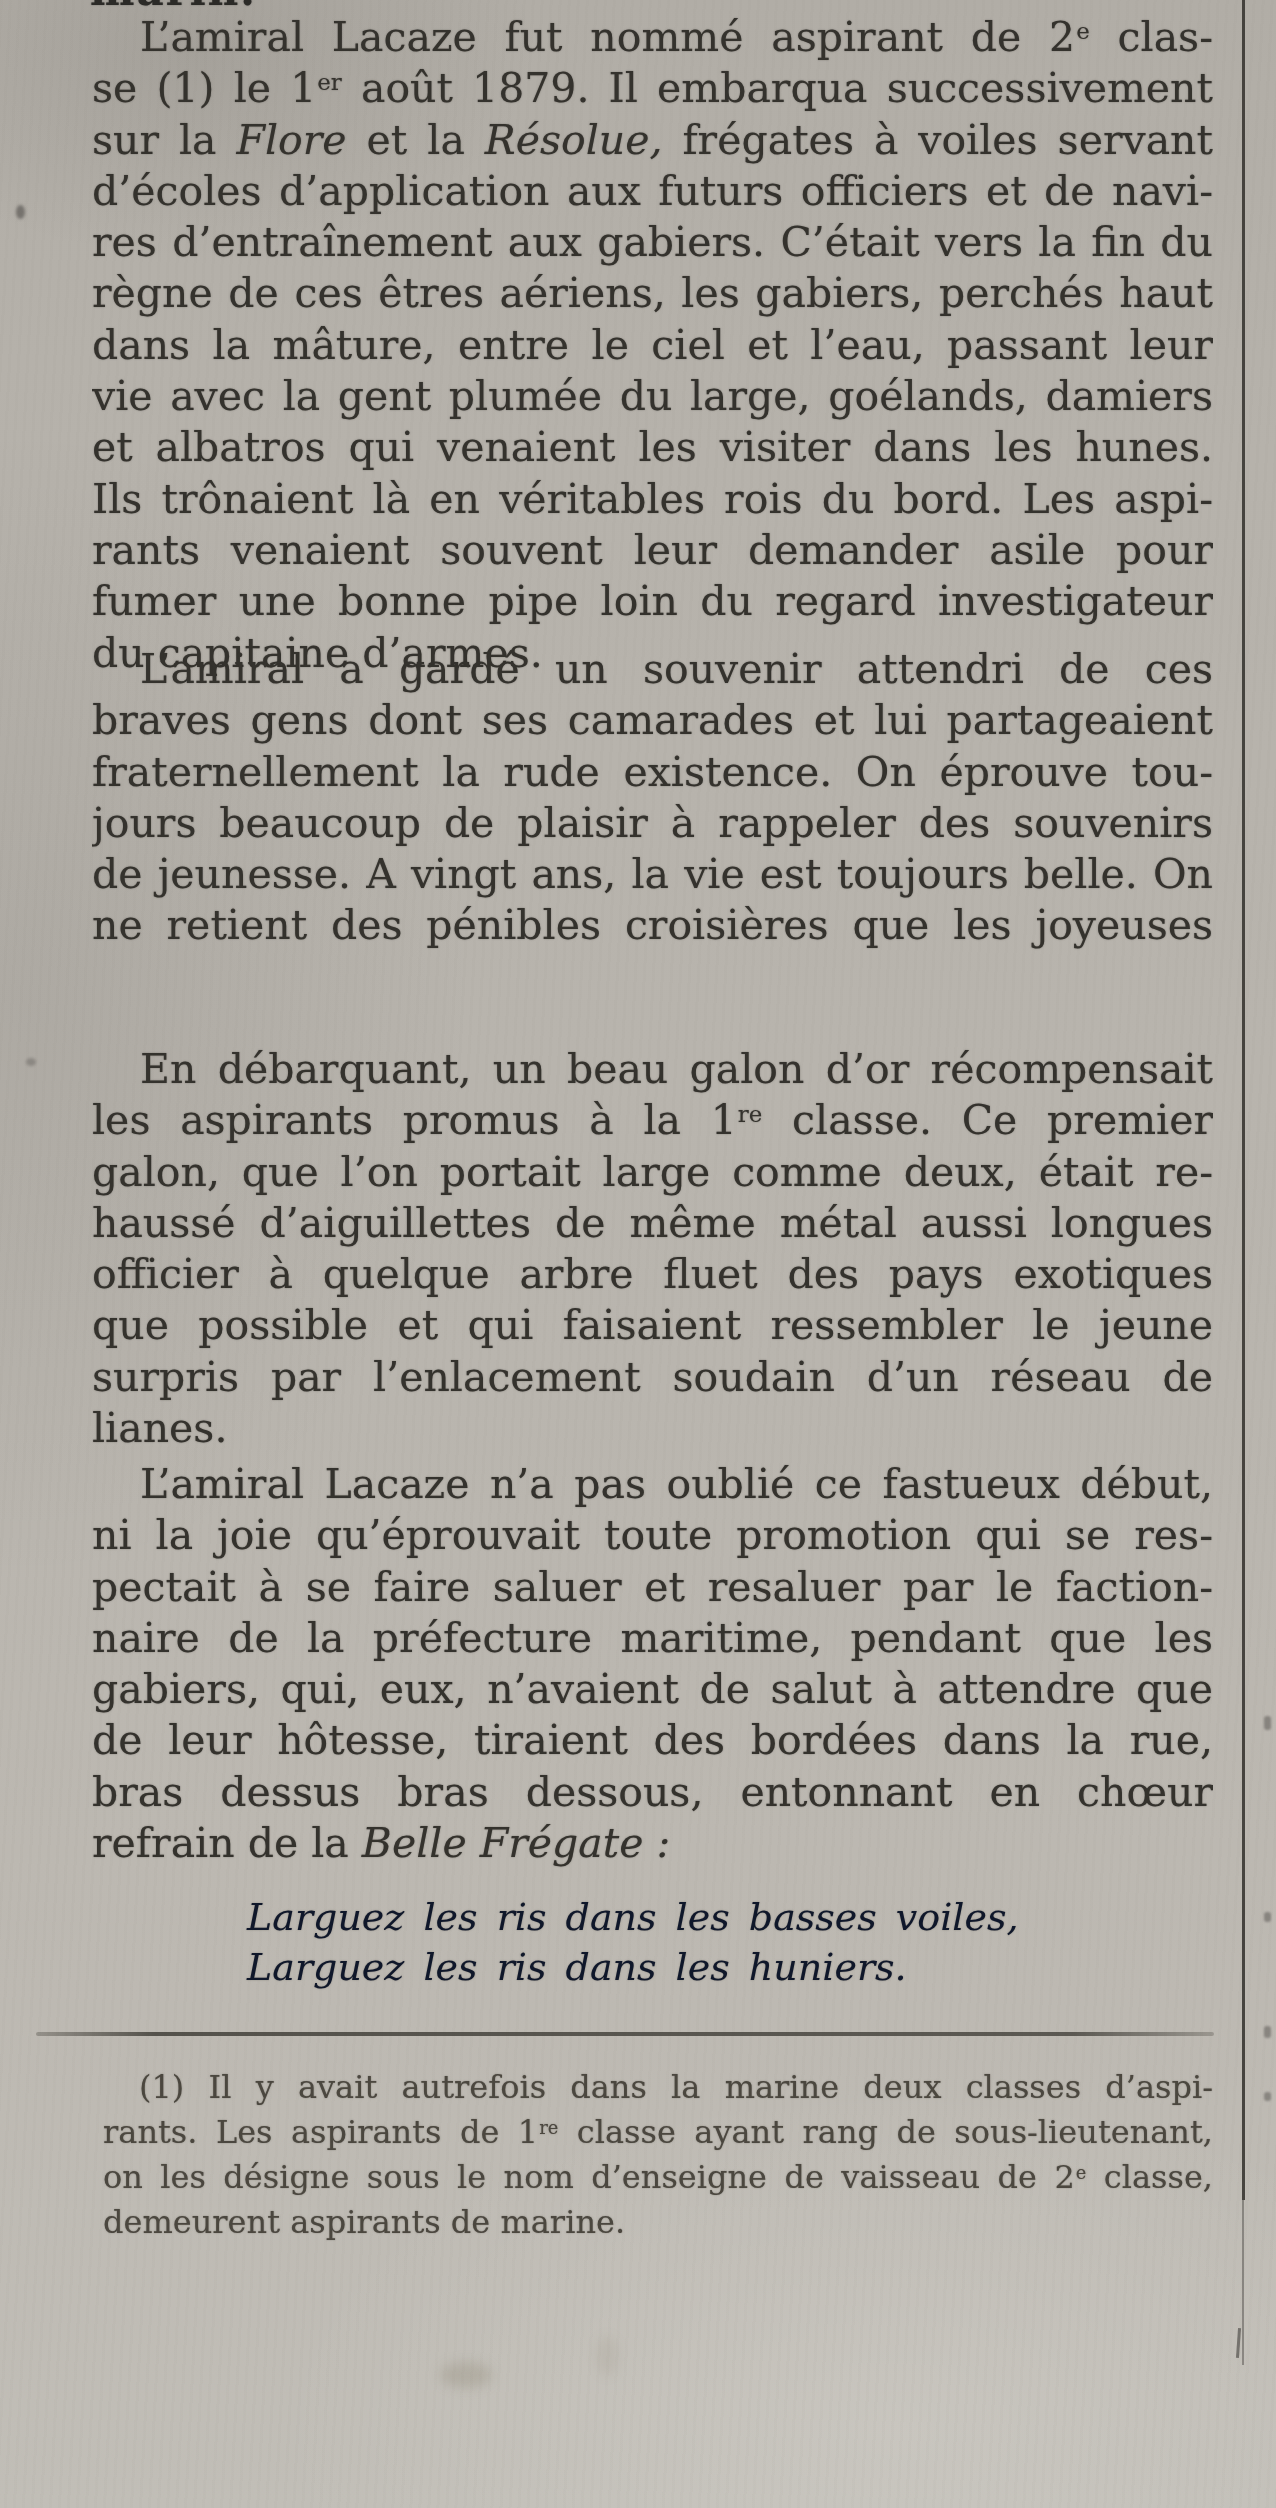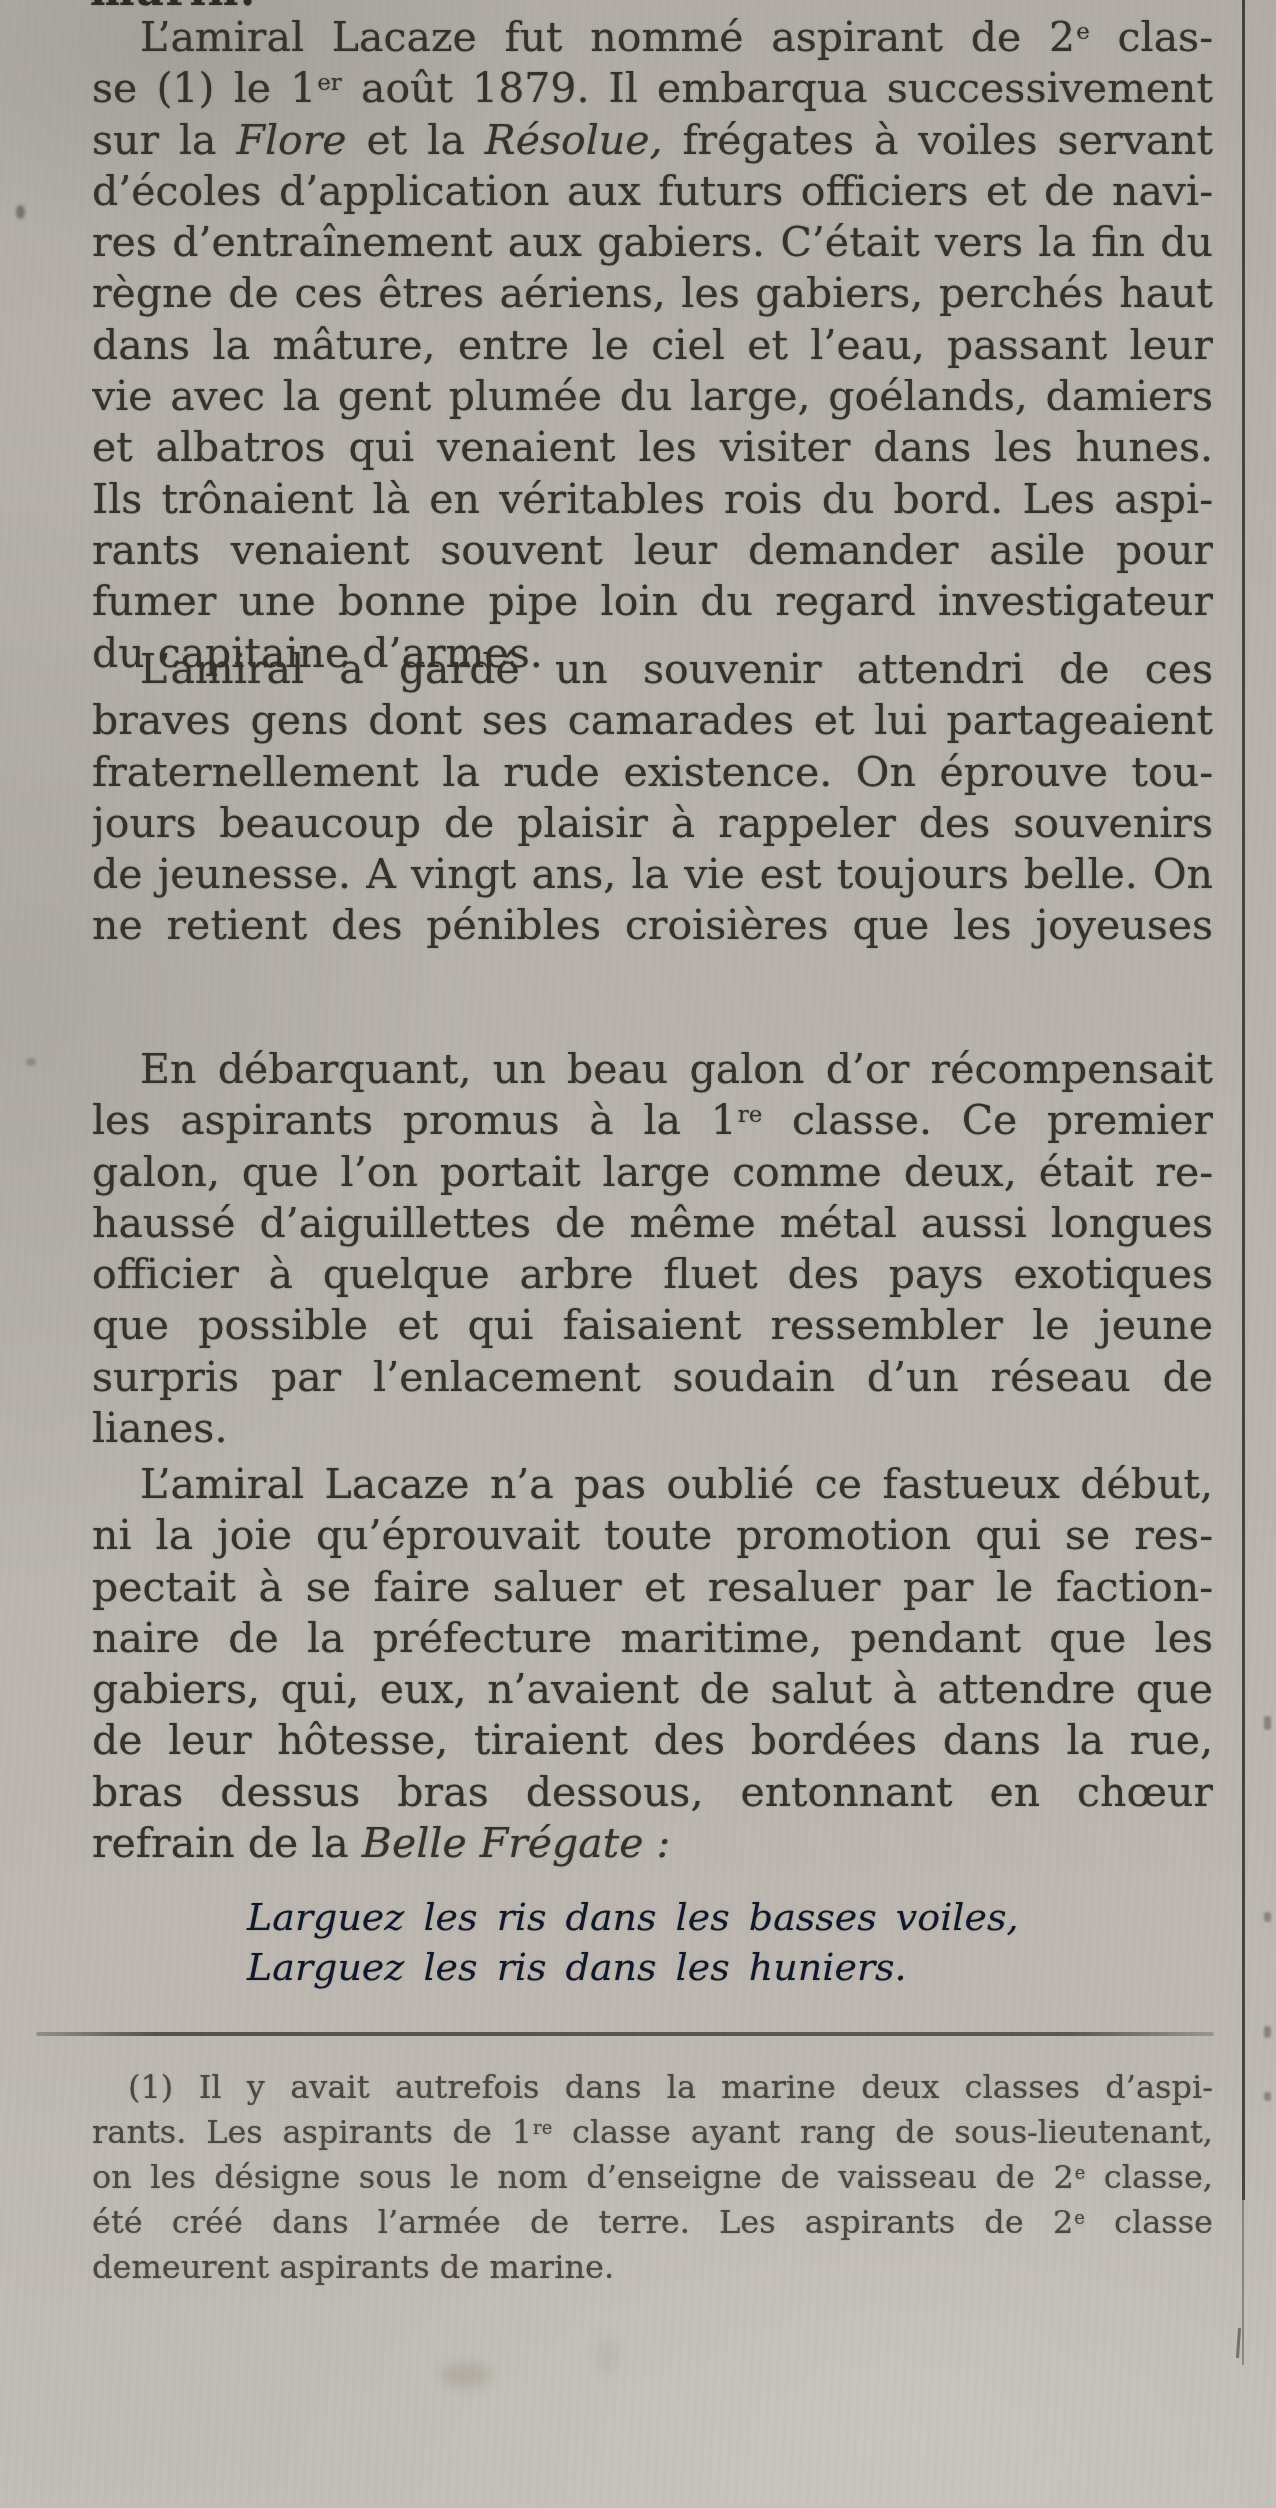--- a/index.html
+++ b/index.html
@@ -42,21 +42,21 @@
   .separator{
     position:absolute;left:36px;top:2032px;width:1178px;height:4px;border-radius:2px;
     background:linear-gradient(90deg, rgba(72,69,62,.35), rgba(58,56,50,.8) 10%, rgba(58,56,50,.75) 88%, rgba(72,69,62,.3));
   }
   .footnote{
     position:absolute;left:92px;width:1121px;top:2065px;
     font-size:32px;line-height:45px;color:#4b473f;
     text-shadow:0 0 1.6px rgba(75,71,63,.55);
     filter:blur(.3px);
   }
-  .footnote .line{height:45px;}
+  .footnote .line{height:45px;margin-left:11px;}
   .footnote .line.first{padding-left:36px;}
   
   .topword{
     position:absolute;left:90px;top:-34px;font-size:42px;font-weight:bold;
     color:#2b2a27;letter-spacing:2px;text-shadow:0 0 1.5px rgba(45,43,40,.6);
     filter:blur(.3px);
   }
   .vline{position:absolute;left:1242px;top:0;width:3px;height:2200px;background:#35332f;opacity:.88;}
   .vline2{position:absolute;left:1242px;top:2200px;width:2px;height:165px;background:#35332f;opacity:.4;}
   .vline3{position:absolute;left:1237px;top:2328px;width:3px;height:30px;background:#35332f;opacity:.55;transform:rotate(4deg);}
@@ -127,21 +127,20 @@
       <div class="vline-line"><span class="it">Larguez les ris dans les basses voiles,</span></div>
       <div class="vline-line"><span class="it">Larguez les ris dans les huniers.</span></div>
     </div>
 
   <div class="separator"></div>
 
   <div class="footnote">
       <div class="line first">(1) Il y avait autrefois dans la marine deux classes d’aspi-</div>
       <div class="line">rants. Les aspirants de 1<span class="sup">re</span> classe ayant rang de sous-lieutenant,</div>
       <div class="line">on les désigne sous le nom d’enseigne de vaisseau de 2<span class="sup">e</span> classe,</div>
-      <div class="line">été créé dans l’armée de terre. Les aspirants de 2<span class="sup">e</span> classe</div>
       <div class="line last">demeurent aspirants de marine.</div>
     </div>
 
   <div class="vline"></div>
   <div class="vline2"></div>
   <div class="vline3"></div>
 
   <div class="speck sp1"></div>
   <div class="speck sp2"></div>
   <div class="smudge sm1"></div>

